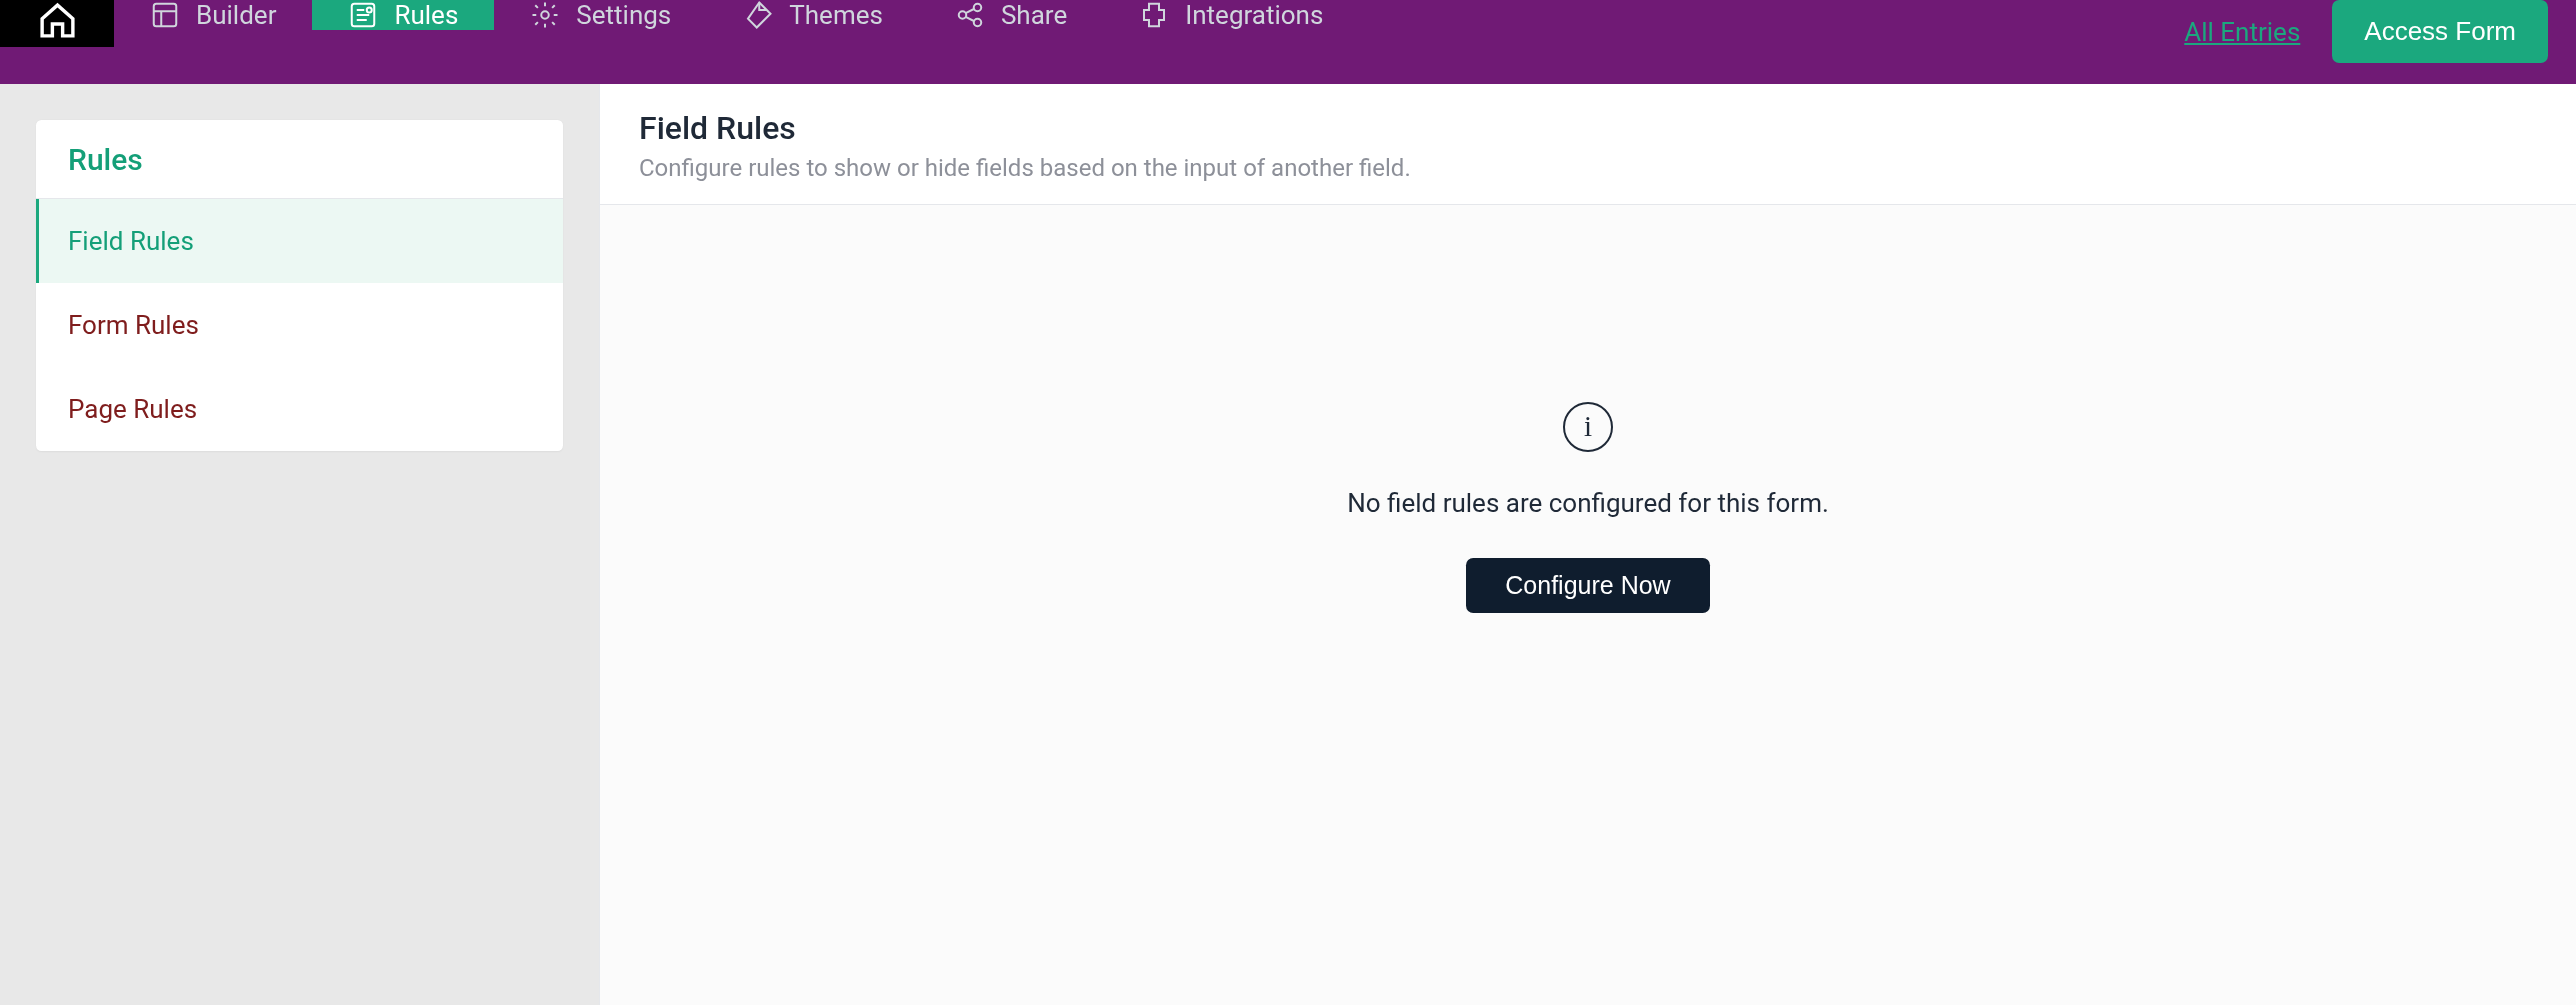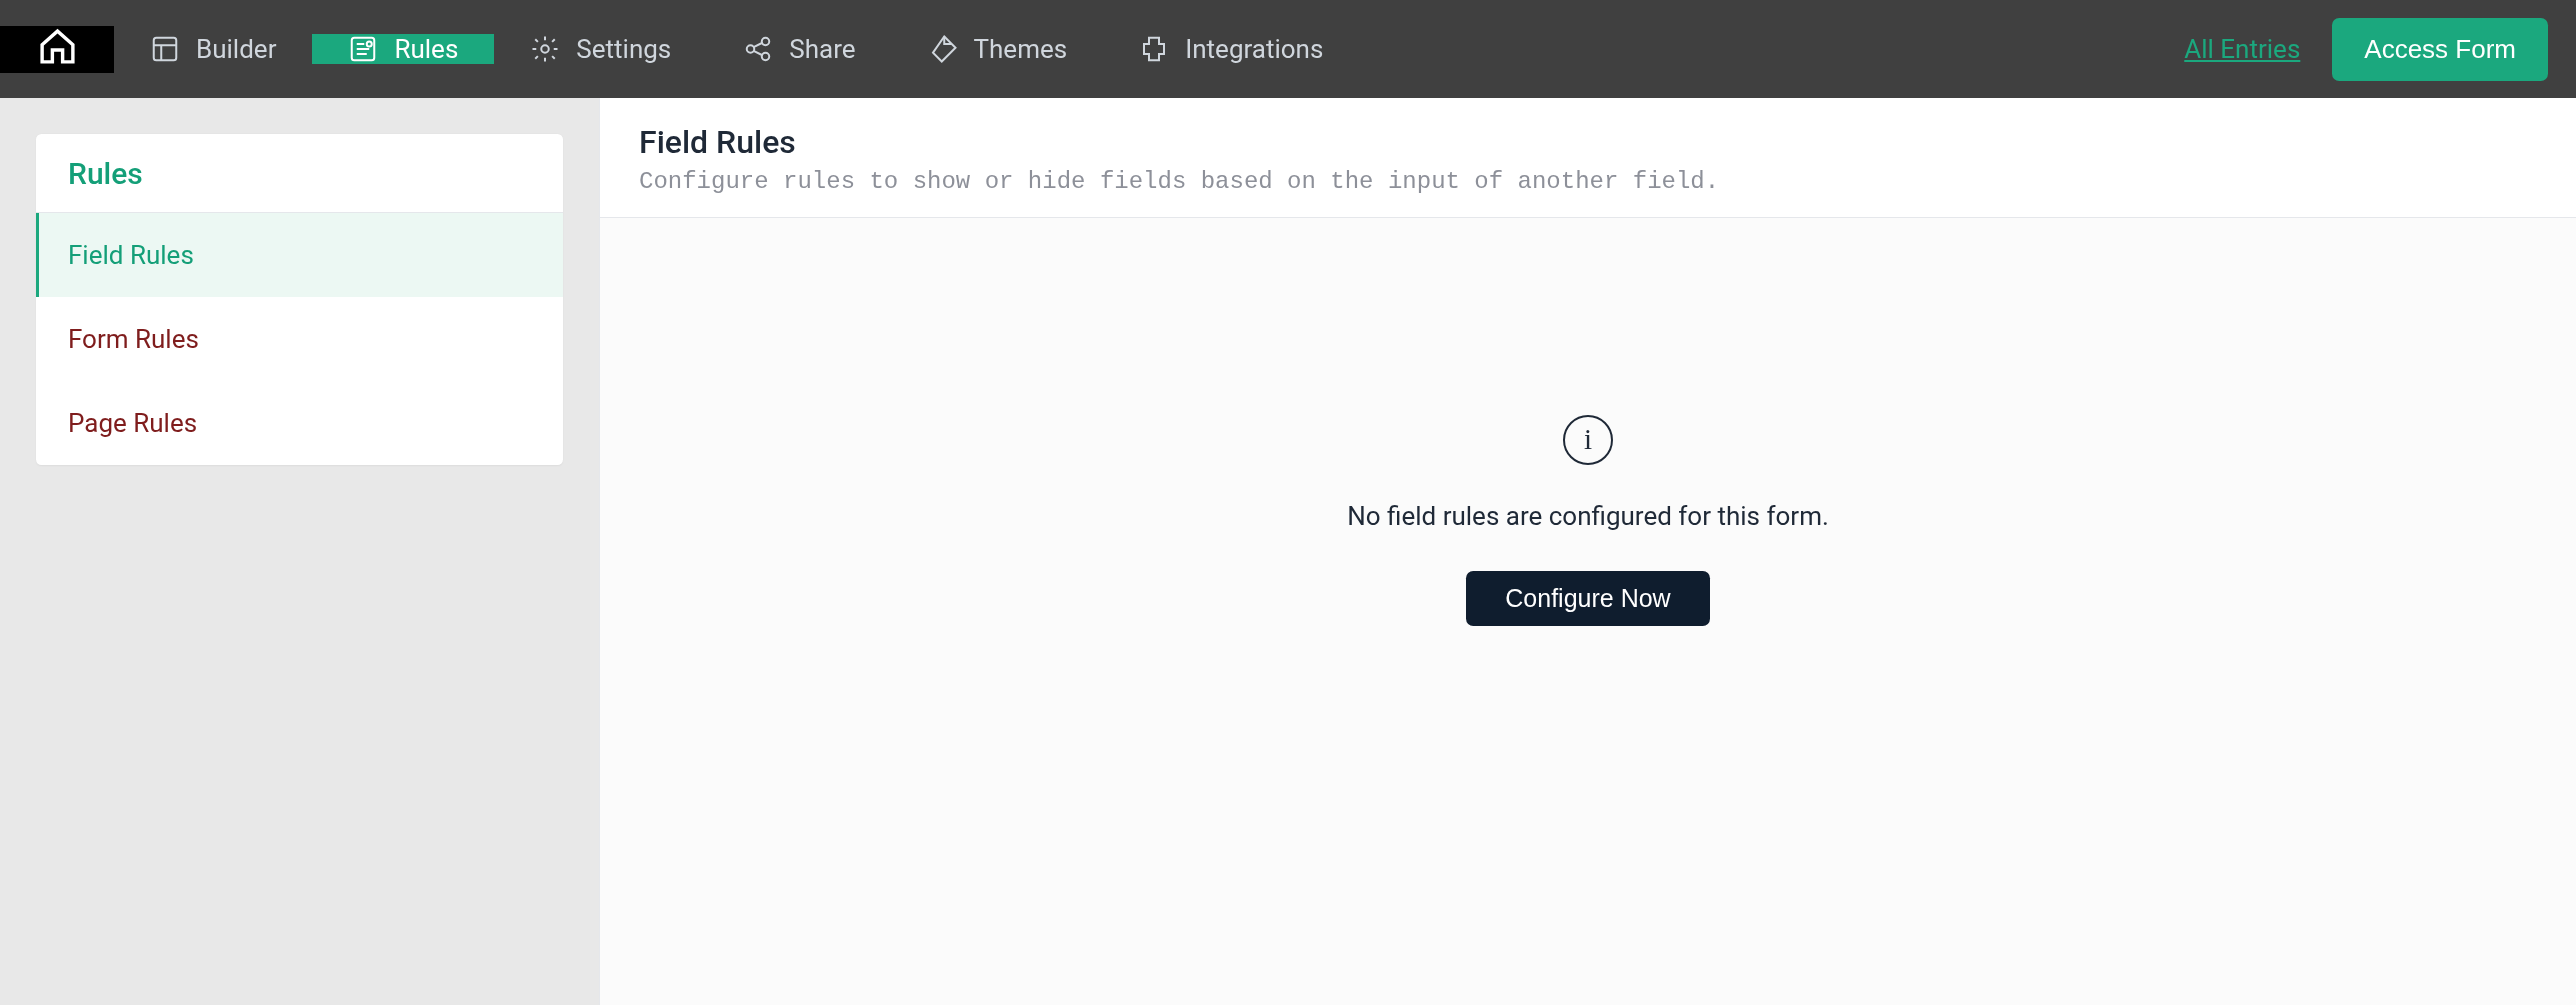--- a/index.html
+++ b/index.html
@@ -9,23 +9,23 @@
     }
     body {
       font-family: -apple-system, BlinkMacSystemFont, "Segoe UI", Roboto, Helvetica, Arial, sans-serif;
       background: #e8e8e8;
       width: 2576px;
       height: 1005px;
       overflow: hidden;
     }
     .topnav {
       display: flex;
-      align-items: center;
-      height: 98px;
-      background: #404040;
+      align-items: flex-start;
+      height: 84px;
+      background: #701a75;
       color: #d0d6dd;
       font-size: 26px;
     }
     .home-btn {
       width: 114px;
       background: #000;
       display: flex;
       align-items: center;
       justify-content: center;
       cursor: pointer;
@@ -140,21 +140,20 @@
     }
     .content-header h2 {
       font-size: 32px;
       font-weight: 500;
       color: #1f2937;
       margin-bottom: 7.2px;
     }
     .content-header p {
       font-size: 24px;
       color: #8d9099;
-      font-family: Liberation Mono, monospace;
     }
     .content-body {
       background: #fbfbfb;
       flex: 1;
       display: flex;
       flex-direction: column;
       align-items: center;
       padding-top: 197px;
     }
     .info-icon-circle {
@@ -221,36 +220,36 @@
         <svg viewBox="0 0 24 24">
             <circle cx="12" cy="12" r="3"></circle>
             <path d="M12 2v3M12 19v3M4.2 4.2l2.1 2.1M17.7 17.7l2.1 2.1M2 12h3M19 12h3M4.2 19.8l2.1-2.1M17.7 6.3l2.1-2.1"></path>
           </svg>
       </span>
       <span>Settings</span>
     </div>
     <div class="nav-tab">
       <span class="icon">
         <svg viewBox="0 0 24 24">
+            <path d="M13 2 L22 11 L11 22 L4 15 Z"></path>
+            <path d="M13 2 L13 8 L19 8"></path>
+          </svg>
+      </span>
+      <span>Themes</span>
+    </div>
+    <div class="nav-tab">
+      <span class="icon">
+        <svg viewBox="0 0 24 24">
             <circle cx="6" cy="12" r="3"></circle>
             <circle cx="18" cy="6" r="3"></circle>
             <circle cx="18" cy="18" r="3"></circle>
             <path d="M8.5 10.5 L15.5 7M8.5 13.5 L15.5 17"></path>
           </svg>
       </span>
       <span>Share</span>
-    </div>
-    <div class="nav-tab">
-      <span class="icon">
-        <svg viewBox="0 0 24 24">
-            <path d="M13 2 L22 11 L11 22 L4 15 Z"></path>
-            <path d="M13 2 L13 8 L19 8"></path>
-          </svg>
-      </span>
-      <span>Themes</span>
     </div>
     <div class="nav-tab">
       <span class="icon">
         <svg viewBox="0 0 24 24">
             <path d="M8 3 h8 v5 h4 v8 h-4 v5 h-8 v-5 h-4 v-8 h4 z"></path>
           </svg>
       </span>
       <span>Integrations</span>
     </div>
   </div>

